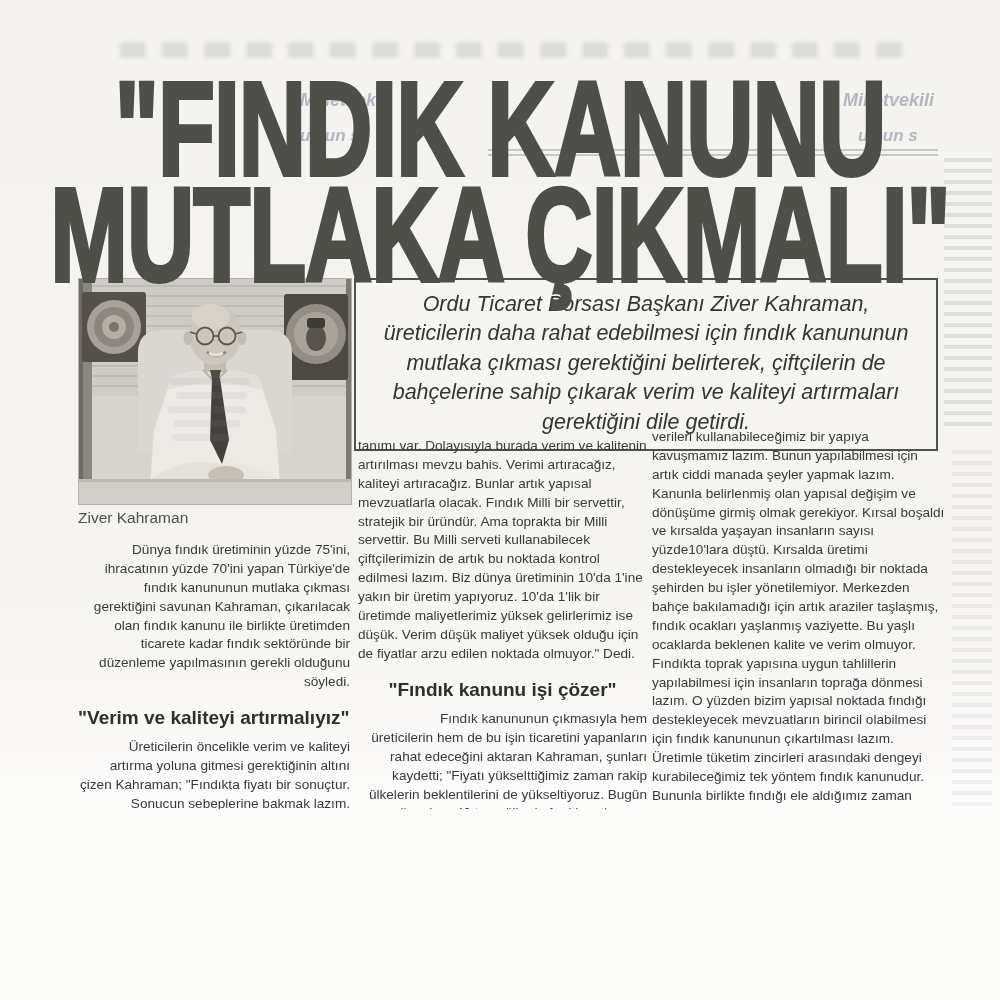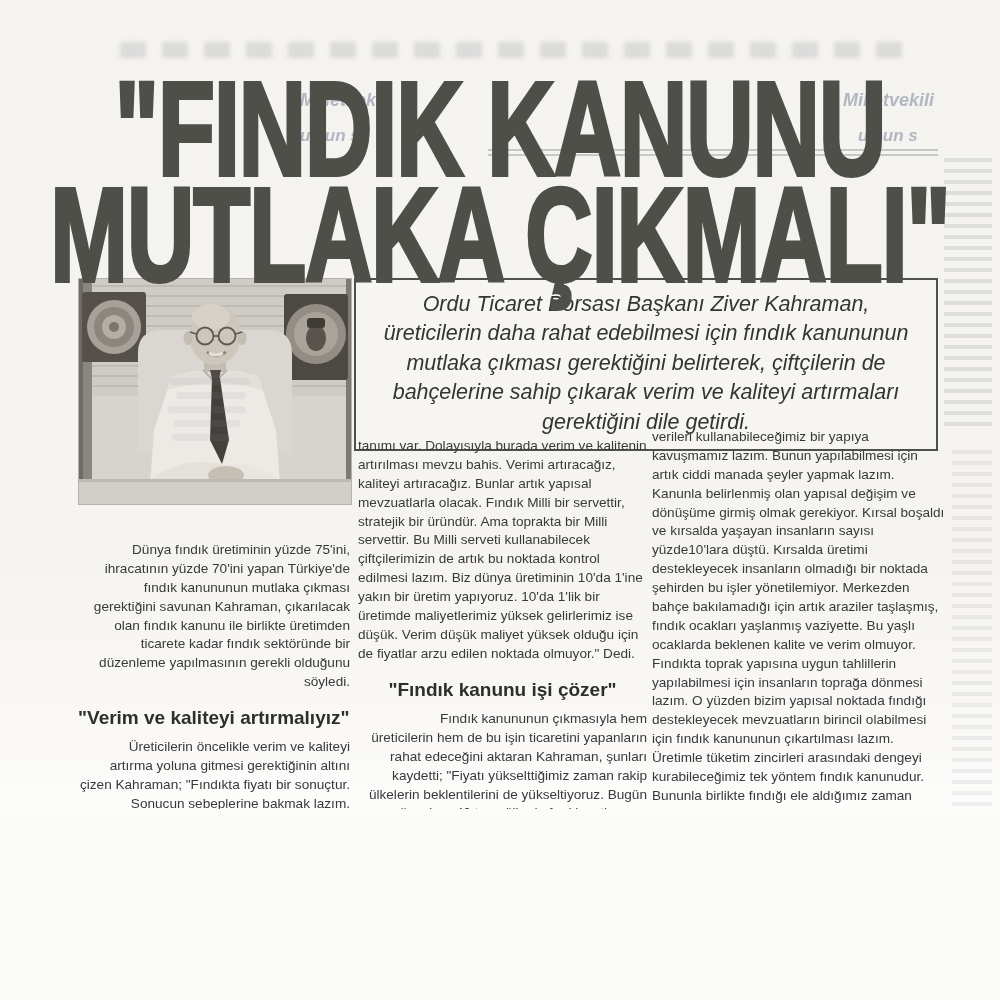--- a/index.html
+++ b/index.html
@@ -141,20 +141,21 @@
       <g fill="#8d93a3" opacity="0.10">
         <rect x="92" y="100" width="80" height="7" rx="3"></rect>
         <rect x="98" y="114" width="70" height="7" rx="3"></rect>
         <rect x="90" y="128" width="78" height="7" rx="3"></rect>
         <rect x="96" y="142" width="66" height="7" rx="3"></rect>
         <rect x="94" y="156" width="58" height="7" rx="3"></rect>
       </g>
       <rect x="0.5" y="0.5" width="273" height="226" fill="none" stroke="#b5b2ac"></rect>
     </svg>
   </div>
+  <div class="abs caption">Ziver Kahraman</div>
 
   <div class="abs col col-left">
     <p class="indent">Dünya fındık üretiminin yüzde 75'ini, ihracatının yüzde 70'ini yapan Türkiye'de fındık kanununun mutlaka çıkması gerektiğini savunan Kahraman, çıkarılacak olan fındık kanunu ile birlikte üretimden ticarete kadar fındık sektöründe bir düzenleme yapılmasının gerekli olduğunu söyledi.</p>
     <div class="subhead">"Verim ve kaliteyi artırmalıyız"</div>
     <p class="indent">Üreticilerin öncelikle verim ve kaliteyi artırma yoluna gitmesi gerektiğinin altını çizen Kahraman; "Fındıkta fiyatı bir sonuçtur. Sonucun sebeplerine bakmak lazım. Sorunun sebeplerinden ilki yapısal sorunlarımız. Üretici, tüccar kimdir? Verim ve kaliteye bakmak lazım. Bu konuyla alakalı yapısal sorunların çözülmesi anlamında bir fındık kanunundan bahsettik. Bu fındık kanununda üreticinin, çiftçinin ve tacirin</p>
   </div>
 
   <div class="abs col col-mid">
     <p>tanımı var. Dolayısıyla burada verim ve kalitenin artırılması mevzu bahis. Verimi artıracağız, kaliteyi artıracağız. Bunlar artık yapısal mevzuatlarla olacak. Fındık Milli bir servettir, stratejik bir üründür. Ama toprakta bir Milli servettir. Bu Milli serveti kullanabilecek çiftçilerimizin de artık bu noktada kontrol edilmesi lazım. Biz dünya üretiminin 10'da 1'ine yakın bir üretim yapıyoruz. 10'da 1'lik bir üretimde maliyetlerimiz yüksek gelirlerimiz ise düşük. Verim düşük maliyet yüksek olduğu için de fiyatlar arzu edilen noktada olmuyor." Dedi.</p>
     <div class="subhead centered">"Fındık kanunu işi çözer"</div>

